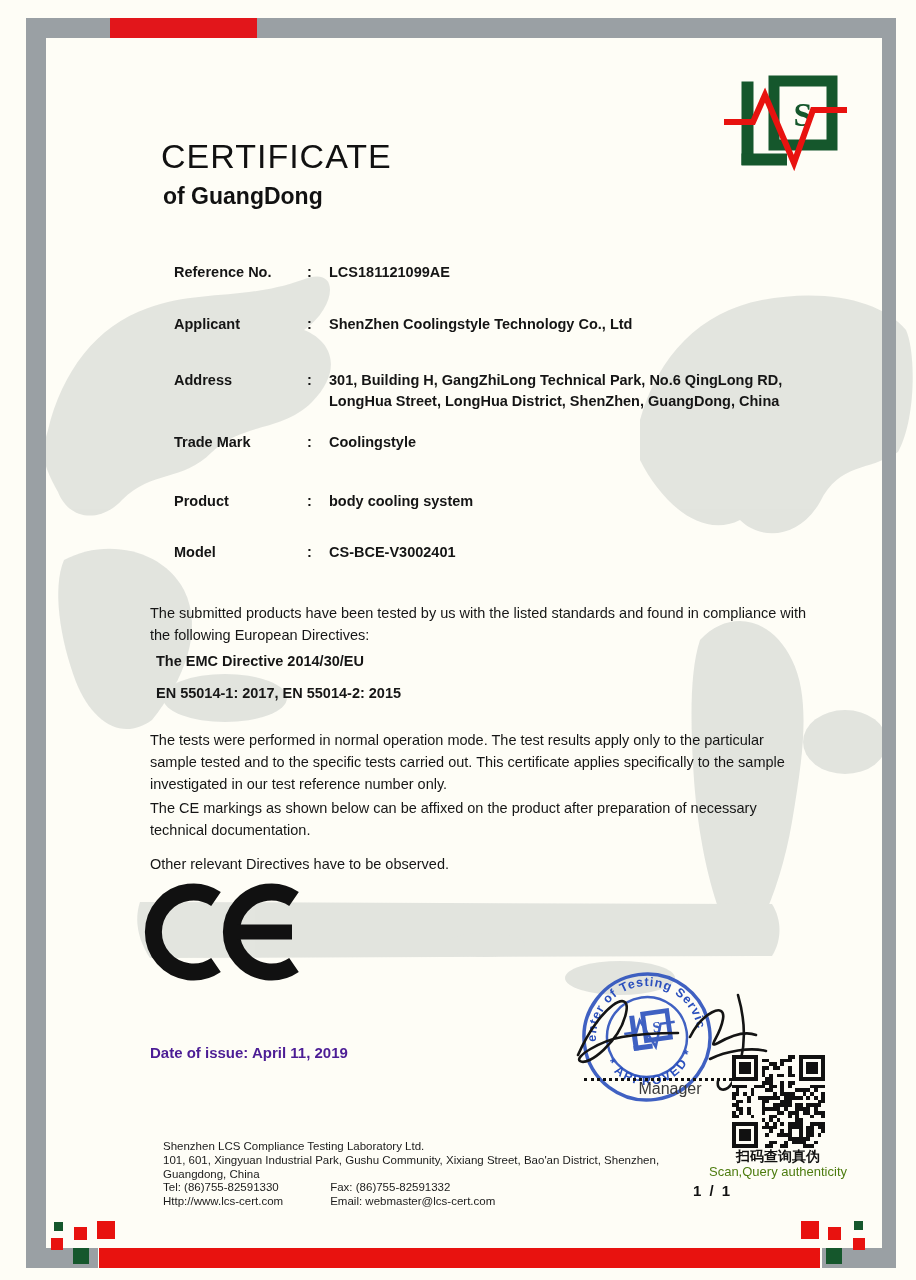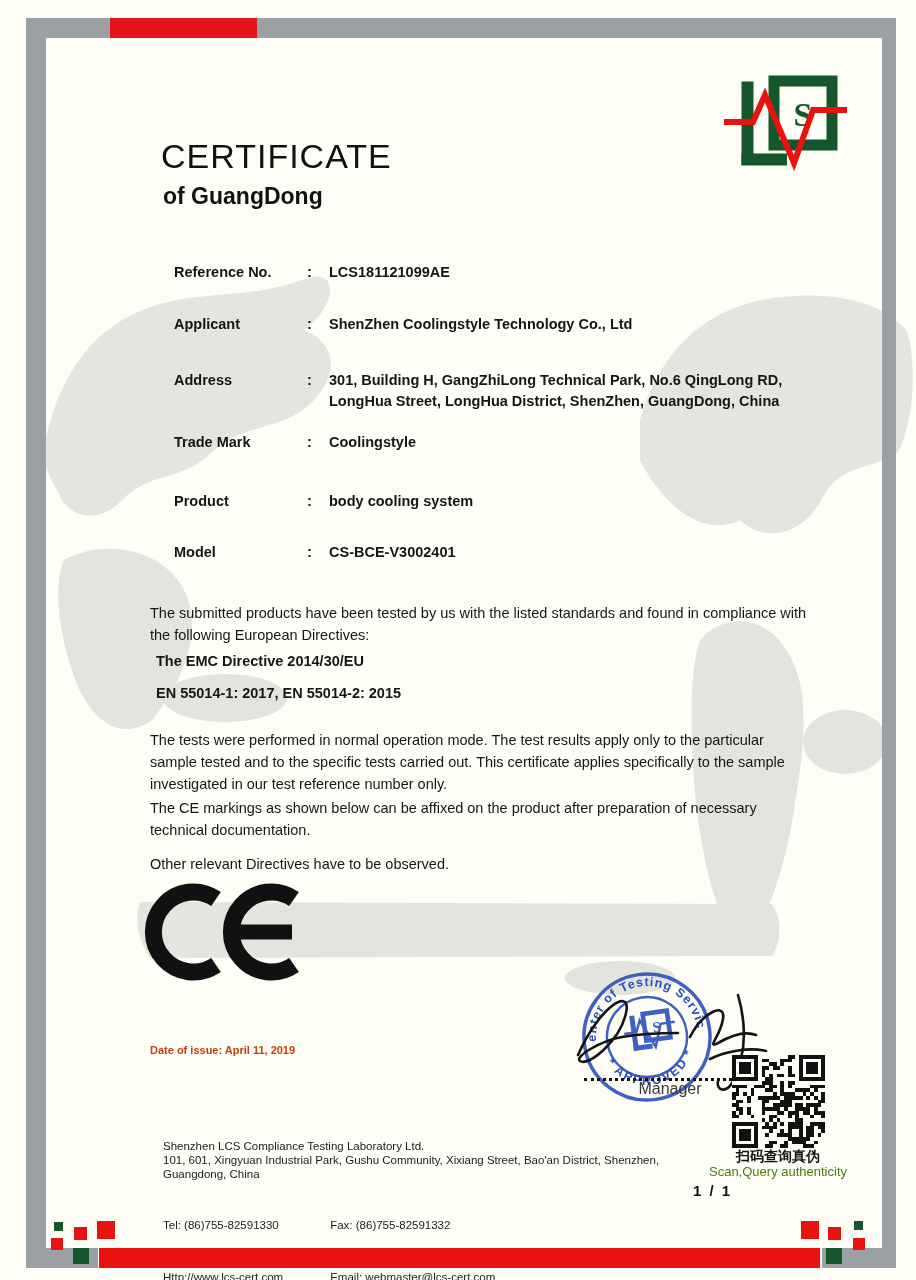--- a/index.html
+++ b/index.html
@@ -33,35 +33,35 @@
   .f0{top:0;} .f1{top:52px;} .f2{top:108px;} .f3{top:170px;} .f4{top:229px;} .f5{top:280px;}
   
   .para{position:absolute;left:150px;width:662px;font-size:14.5px;line-height:22px;color:#161616;}
   .para.bold{font-weight:bold;margin-left:6px;}
   .p-intro{top:602px;}
   .p-directive{top:650px;}
   .p-standards{top:682px;}
   .p-test{top:729px;}
   .p-ce{top:797px;}
   .p-other{top:845px;margin-top:8px;}
-  .date-line{position:absolute;left:150px;top:1044px;font-size:11px;font-weight:bold;color:#c2410c;}
+  .date-line{position:absolute;left:150px;top:1044px;font-size:15px;font-weight:bold;color:#4c1d95;}
   
   .ce-mark{position:absolute;left:142px;top:880px;}
   
   .stamp{position:absolute;left:577px;top:967px;transform:rotate(-8deg);}
   .signature{position:absolute;left:560px;top:975px;pointer-events:none;}
   .dotline{position:absolute;left:584px;top:1064px;width:173px;height:14px;border-bottom:3px dotted #111;}
   .manager{position:absolute;left:600px;top:1080px;width:140px;text-align:center;font-size:16px;color:#3a3a3a;}
   
   .qr{position:absolute;left:732px;top:1055px;}
   .qr-cap-cn{position:absolute;left:698px;top:1148px;width:160px;text-align:center;font-size:14px;font-weight:bold;color:#111;}
   .qr-cap-en{position:absolute;left:688px;top:1164px;width:180px;text-align:center;font-size:13px;color:#4d7c0f;}
   
   .footer{position:absolute;left:163px;top:1140px;width:520px;font-size:11.5px;line-height:13.8px;color:#1b1b1b;}
-  .fcols span.c1{display:inline-block;width:164px;margin-top:38px;}
+  .fcols span.c1{display:inline-block;width:164px;}
   .page-num{position:absolute;left:693px;top:1182px;font-size:15px;font-weight:bold;letter-spacing:2px;color:#111;}
 </style>
 </head>
 <body>
 
 <div class="page">
 
   <svg class="map" viewBox="0 0 916 1280">
     <g fill="#d9dcd7" opacity="0.75">
       <path d="M48,430 C62,372 96,326 148,308 C198,290 246,300 302,280 C342,264 336,308 304,330 C334,342 342,372 312,402 C282,432 244,422 212,452 C182,482 152,470 122,500 C102,522 70,522 58,492 C44,466 40,456 48,430 Z"></path>

